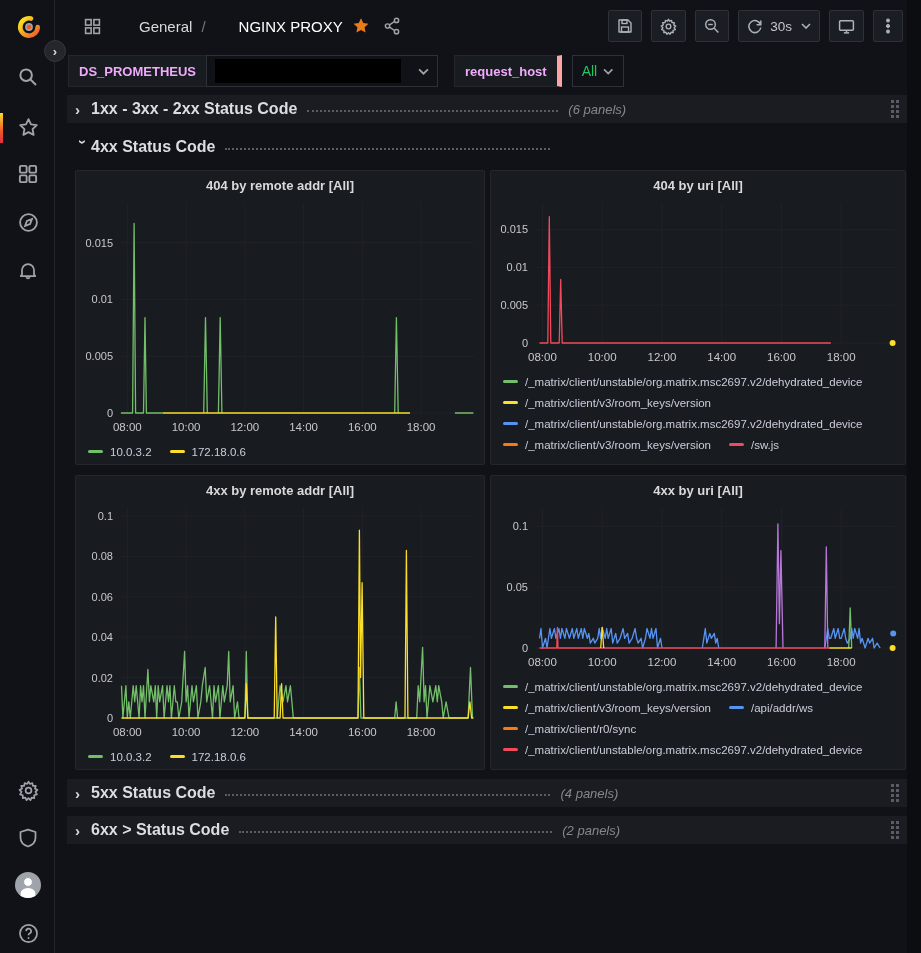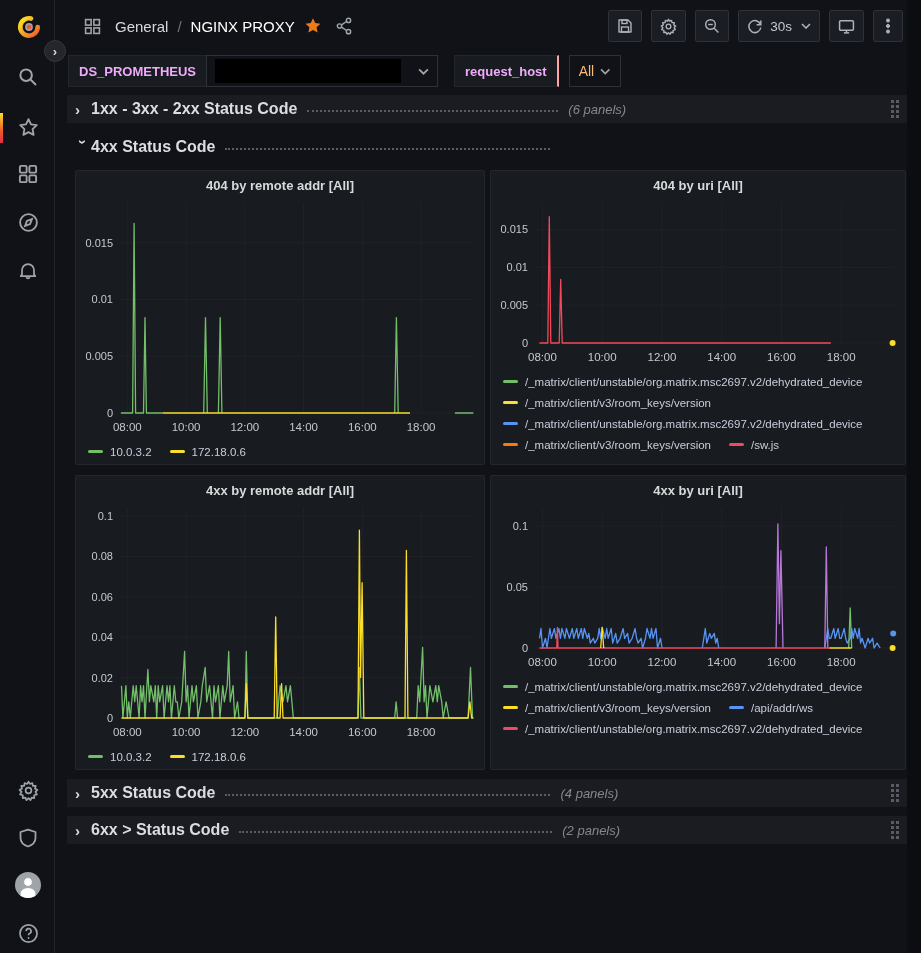--- a/index.html
+++ b/index.html
@@ -32,21 +32,21 @@
     border-radius:50%; background:#24262b; border:1px solid #35373c;
     color:#d8d9da; font-size:13px; font-weight:bold;
     display:flex; align-items:center; justify-content:center;
     z-index:6; cursor:pointer;
   }
   #avatar-icon { background:#9fa4ab; border-radius:50%; overflow:hidden; width:26px; height:26px; }
 
   
   #header { position:absolute; left:56px; top:0; width:851px; height:52px; }
   .crumbs { position:absolute; left:22px; top:12px; display:flex; align-items:center; gap:9px; font-size:15px; }
-  .crumb { color:#d8d9da; cursor:pointer; }
+  .crumb { color:#d8d9da; cursor:pointer;margin-left:24px; }
   .crumb-sep { color:#74767c; }
   .hdr-actions { position:absolute; right:4px; top:10px; display:flex; gap:9px; align-items:center; }
   .hbtn {
     height:32px; min-width:34px; padding:0 8px;
     background:#1a1d23; border:1px solid #2e3137; border-radius:2px;
     display:flex; align-items:center; justify-content:center; gap:7px;
     color:#c7c8cc; font-size:13.5px; cursor:pointer;
   }
   .hbtn svg { stroke:#aeb2b9; }
   .tz { color:#e58b3b; font-weight:bold; font-size:12.5px; }
@@ -58,21 +58,21 @@
     height:32px; padding:0 10px; display:flex; align-items:center;
     background:#181b1f; border:1px solid #25262b; border-right:none;
     color:#f0abfc; font-size:13px; font-weight:bold; cursor:pointer;
   }
   .var-select {
     height:32px; display:flex; align-items:center;
     background:#111217; border:1px solid #2e3137; cursor:pointer;
   }
   #ds-select { width:232px; padding:0 8px; justify-content:space-between; margin-right:16px; }
   .redacted { width:186px; height:24px; background:#000; }
-  #host-select { width:52px; padding:0 9px; gap:6px; font-size:14px; color:#fdba74; margin-left:10px; }
+  #host-select { width:52px; padding:0 9px; gap:6px; font-size:14px; color:#22c55e; margin-left:10px; }
 
   
   .dash-row {
     position:absolute; left:67px; width:840px; height:28px;
     display:flex; align-items:center; padding:0 8px; cursor:pointer;
   }
   .dash-row.collapsed { background:#1a1c22; }
   .row-chev { font-size:15px; font-weight:bold; color:#d8d9da; width:16px; }
   .row-chev.down { display:inline-block; transform:rotate(90deg); width:16px; }
   .row-title { font-size:16px; font-weight:bold; color:#dcdde0; white-space:nowrap; }
@@ -256,21 +256,21 @@
 </div>
 
 <div id="submenu">
   <div class="var-label">DS_PROMETHEUS</div>
   <div class="var-select" id="ds-select">
     <div class="redacted"></div>
     <svg width="11" height="7" viewBox="0 0 10 6" fill="none" stroke="#9fa4ab" stroke-width="1.6">
         <polyline points="1,1 5,5 9,1"></polyline>
       </svg>
   </div>
-  <div class="var-label" style="border-right:2px solid #fca5a5">request_host</div>
+  <div class="var-label" style="border-right:5px solid #fca5a5">request_host</div>
   <div class="var-select" id="host-select">
     <span>All</span>
     <svg width="11" height="7" viewBox="0 0 10 6" fill="none" stroke="#9fa4ab" stroke-width="1.6">
         <polyline points="1,1 5,5 9,1"></polyline>
       </svg>
   </div>
 </div>
 
 <div id="dashboard">
     <div class="dash-row collapsed" style="top: 95px;">
@@ -510,20 +510,26 @@
             <span class="legend-swatch" style="background: rgb(250, 222, 42);"></span>
             <span class="legend-label">/_matrix/client/v3/room_keys/version</span>
           </div>
           <div class="legend-item">
             <span class="legend-swatch" style="background: rgb(87, 148, 242);"></span>
             <span class="legend-label">/api/addr/ws</span>
           </div>
         </div>
         <div class="legend-row">
           <div class="legend-item">
+            <span class="legend-swatch" style="background: rgb(255, 120, 10);"></span>
+            <span class="legend-label">/_matrix/client/r0/sync</span>
+          </div>
+        </div>
+        <div class="legend-row">
+          <div class="legend-item">
             <span class="legend-swatch" style="background: rgb(242, 73, 92);"></span>
             <span class="legend-label">/_matrix/client/unstable/org.matrix.msc2697.v2/dehydrated_device</span>
           </div>
         </div>
       </div>
     </div>
   </div>
 
 <div id="scroll-strip"></div>
 

